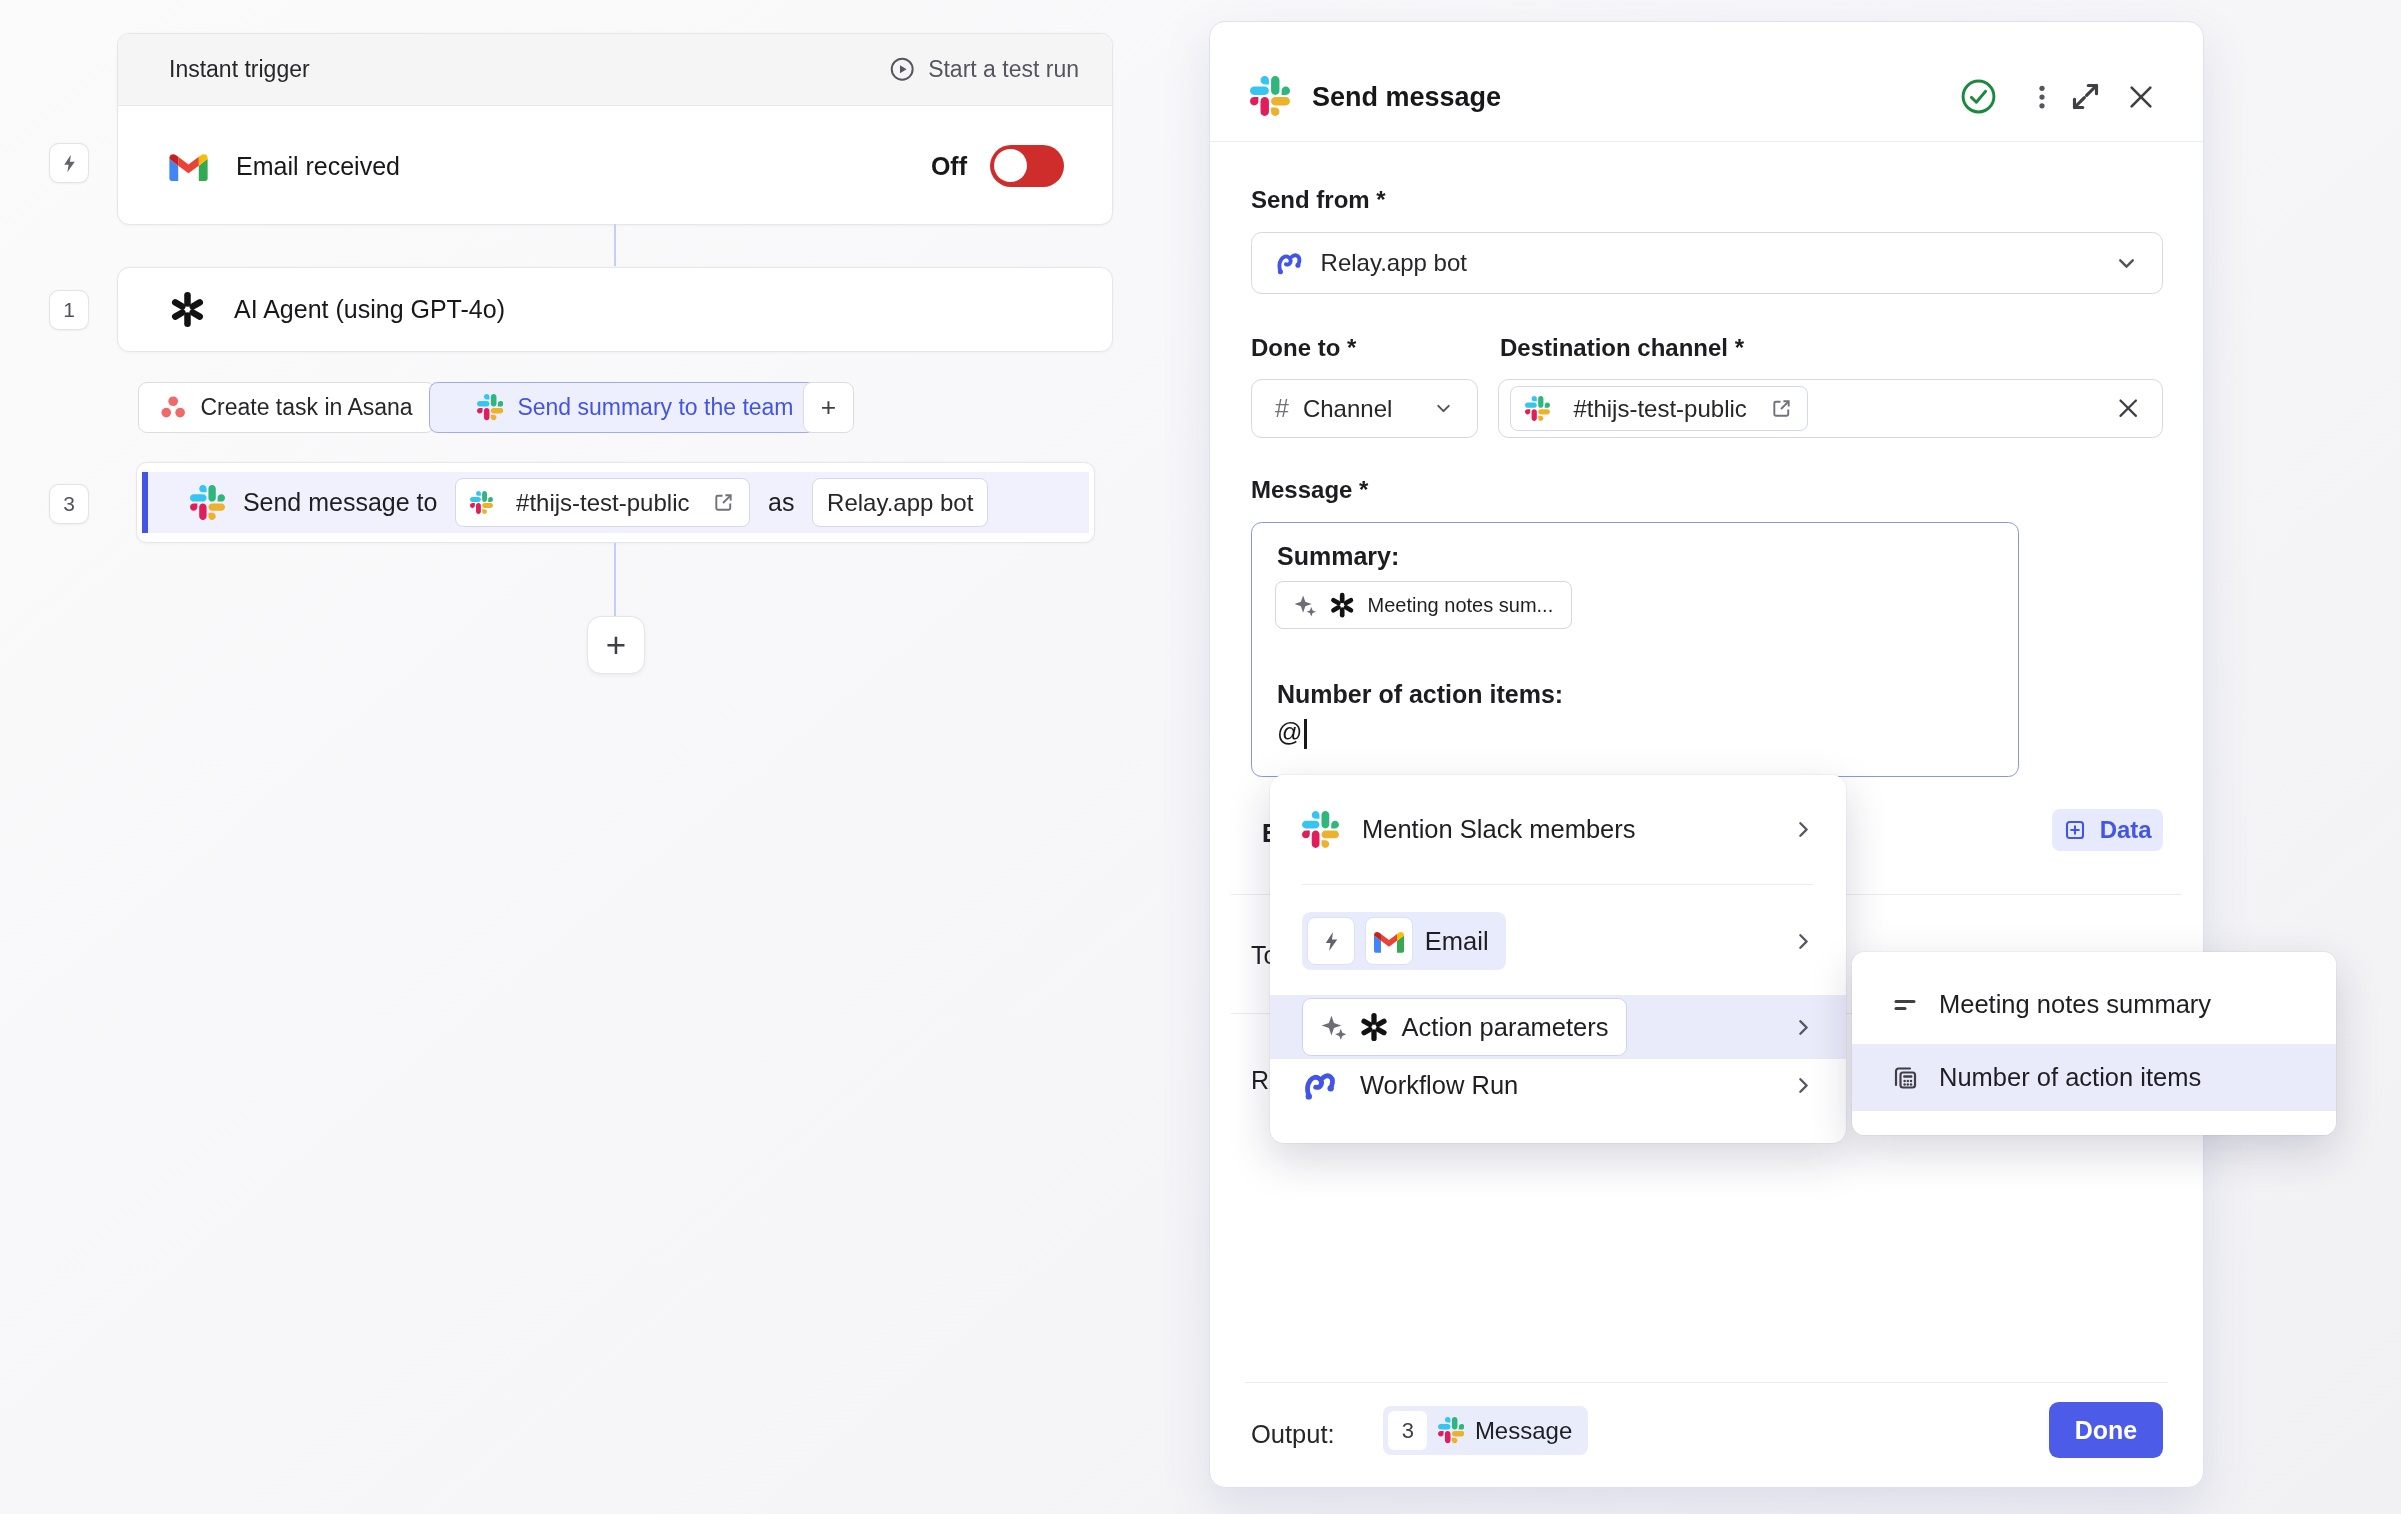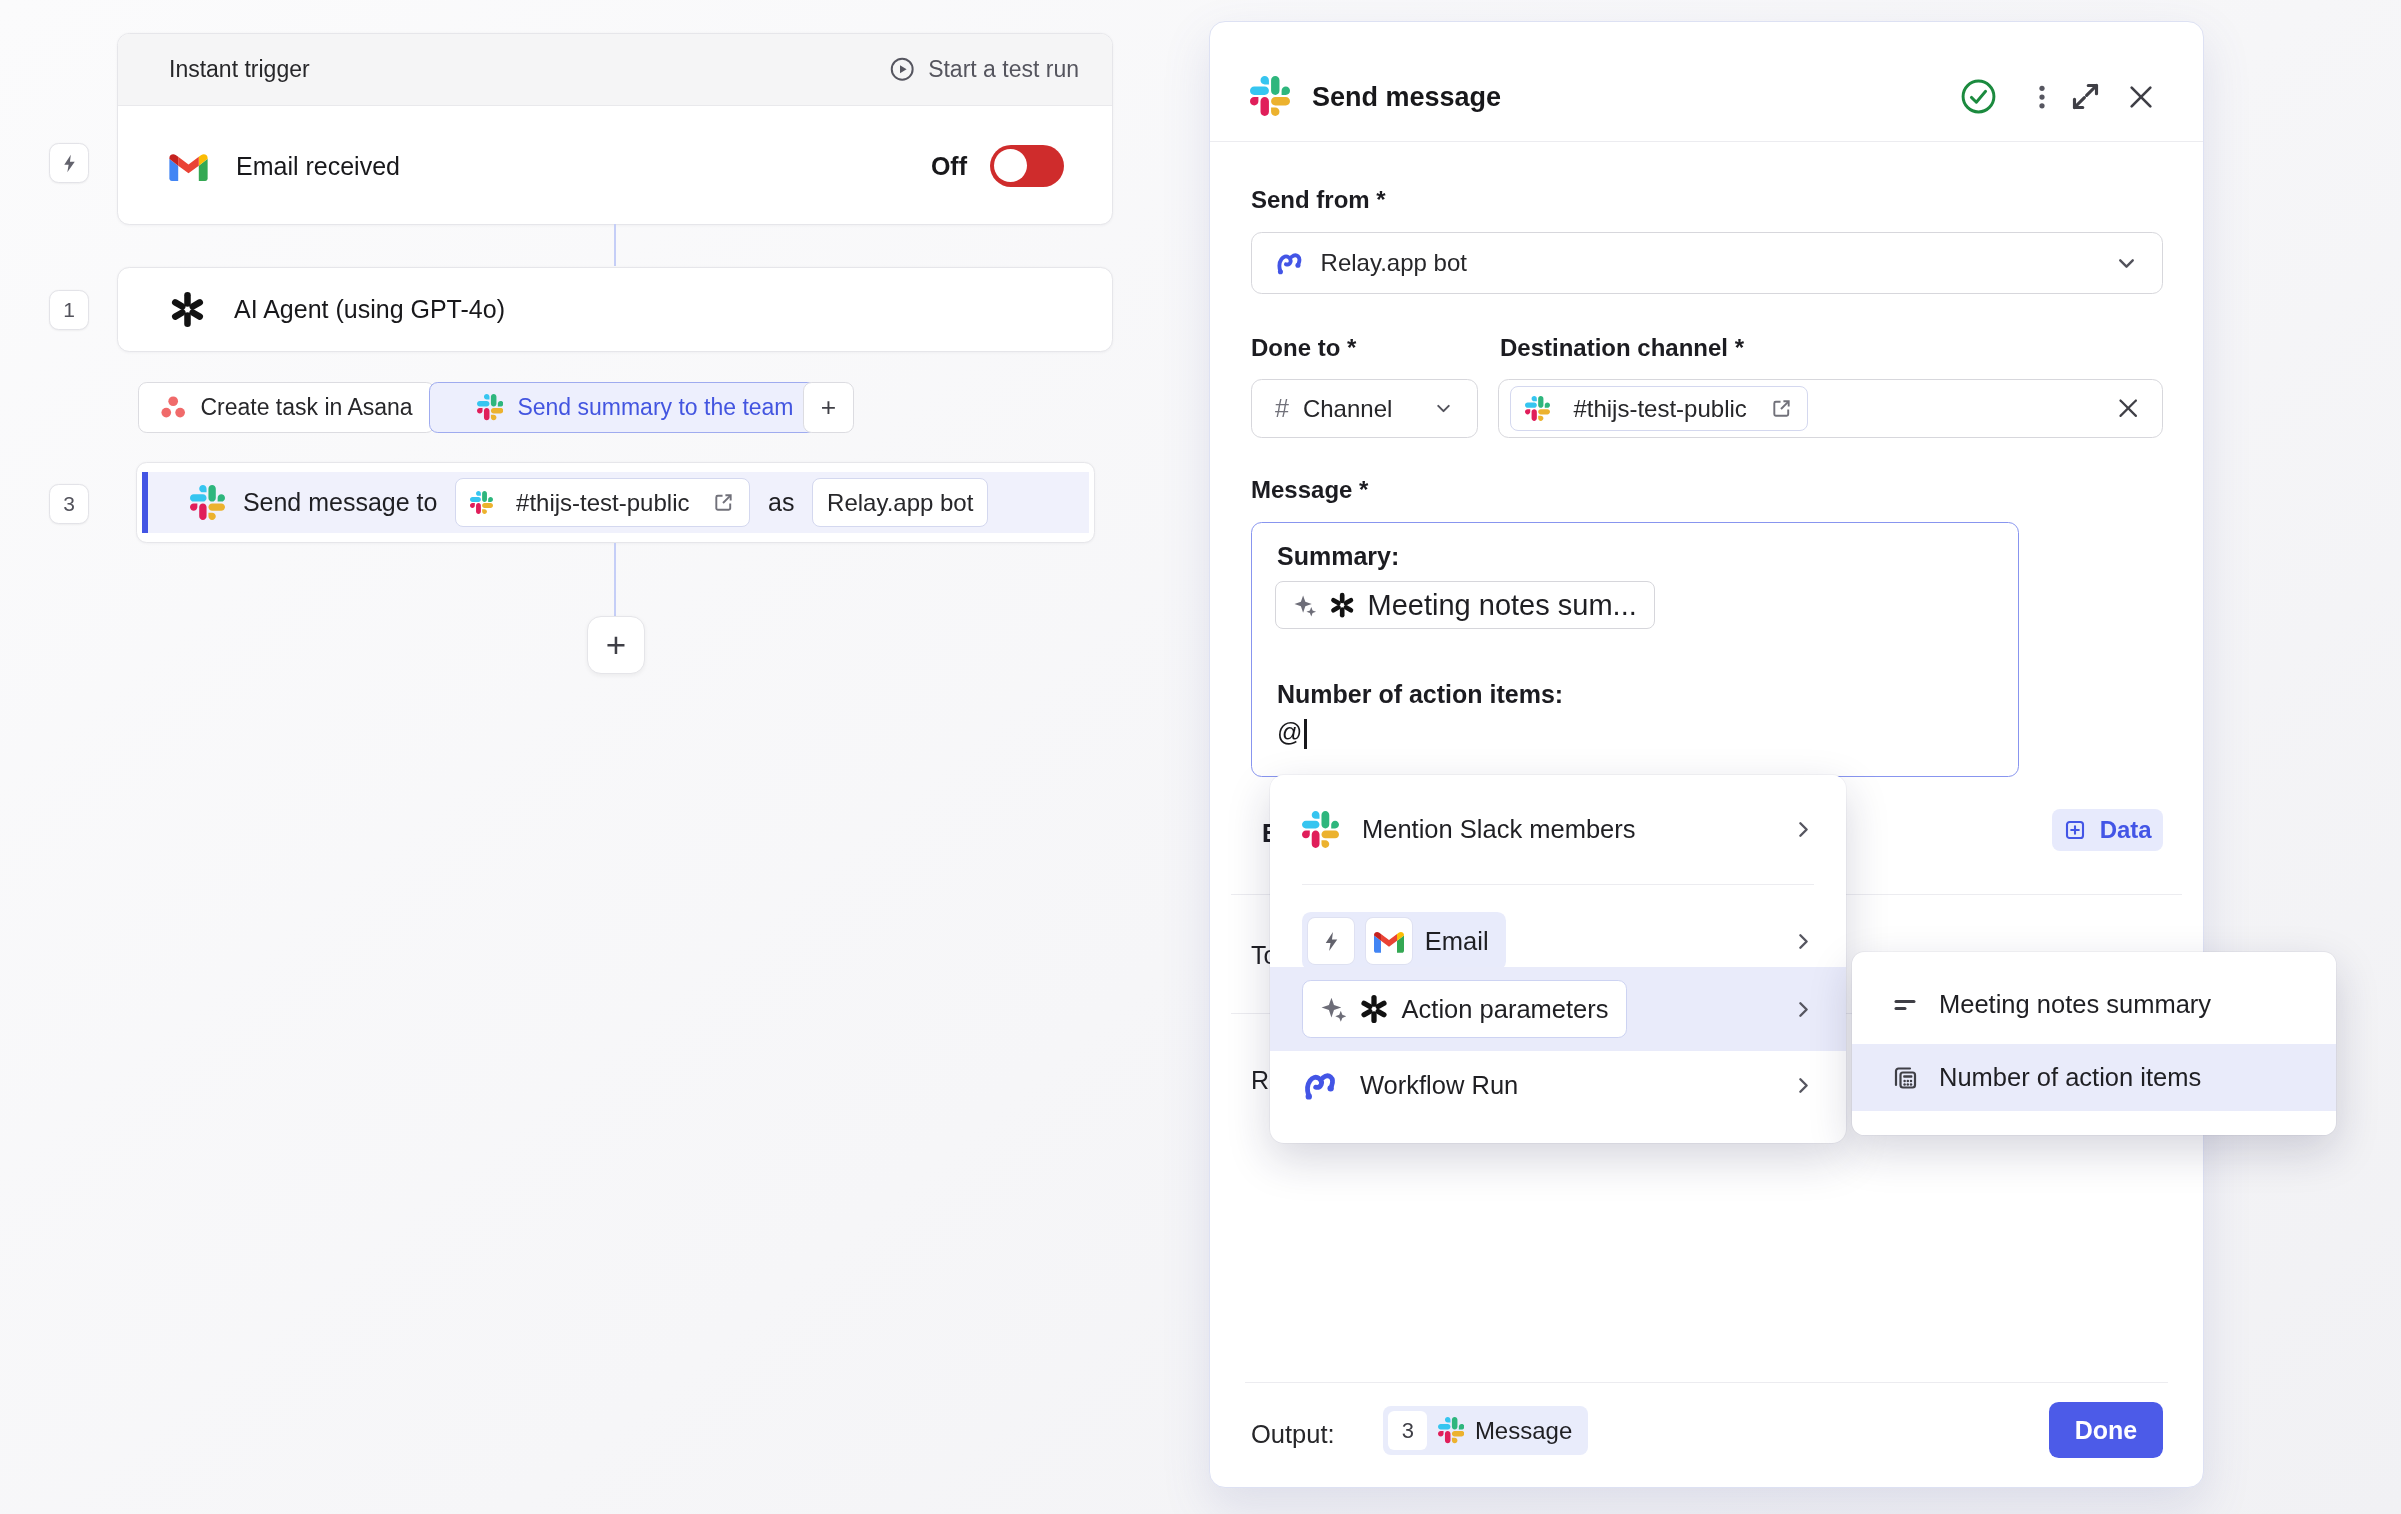--- a/index.html
+++ b/index.html
@@ -45,21 +45,21 @@
     border:0.9px solid #dde1f3; border-radius:16px; box-shadow:0 19.4px 48px rgba(85,95,160,.15); }
   .panel-title { font-size:27px; font-weight:700; color:#18181b; }
   .hdr-icon { display:flex; align-items:center; justify-content:center; cursor:pointer; }
   .divider { position:absolute; height:0.9px; background:#ececf0; }
   .field-label { font-size:24px; font-weight:700; color:#1c1c21; }
   .select { position:absolute; height:62px; background:#fff; border:0.9px solid #d7d7dc; border-radius:10.6px;
     display:flex; align-items:center; padding:0 23px; gap:17.6px; font-size:24px; color:#27272a; cursor:pointer; }
   .ta { position:absolute; background:#fff; border:1.8px solid #8895ef; border-radius:10.6px; cursor:text; }
   .ta-heading { font-size:25px; font-weight:700; color:#1c1c21; }
   .sum-chip { position:absolute; display:inline-flex; align-items:center; gap:12.3px; height:48px; padding:0 17.6px;
-    background:#fff; border:0.9px solid #d6d6db; border-radius:8px; font-size:29px; color:#1f1f23; cursor:pointer; }
+    background:#fff; border:0.9px solid #d6d6db; border-radius:8px; font-size:20px; color:#1f1f23; cursor:pointer; }
   .caret { display:inline-block; width:2.6px; height:30px; background:#18181b; vertical-align:middle; margin-left:1.8px; animation:blink 1.1s steps(1) infinite; }
   @keyframes blink { 50% { opacity:0; } }
   .data-btn { position:absolute; display:flex; align-items:center; justify-content:center; gap:12.3px;
     background:#e7eafc; color:#4355e6; border-radius:8px; font-size:24px; font-weight:700; cursor:pointer; }
   .ghost-label { font-size:25px; color:#1f1f23; }
   .output-chip { position:absolute; display:flex; align-items:center; gap:10.6px; height:49px; padding:0 16px 0 5.3px;
     background:#e9ecfb; border-radius:8px; font-size:24px; color:#1f1f23; cursor:pointer; }
   .step-tile { width:39px; height:39px; background:#fff; border-radius:6.2px; display:flex; align-items:center;
     justify-content:center; font-size:22px; color:#3f3f46; }
   .done-btn { position:absolute; display:flex; align-items:center; justify-content:center; background:#4c5be8;
@@ -463,21 +463,21 @@
           </span>
         <span class="pill-label">Email</span>
       </span>
       <span class="menu-chev">
           <svg width="25" height="25" viewBox="0 0 28 28">
             <use href="#i-chev-right"></use>
           </svg>
         </span>
     </div>
 
-    <div class="menu-row hl" style="top:192px; height:84px;">
+    <div class="menu-row hl" style="top:220px; height:64px;">
       <span class="pill bord">
         <span style="display:flex">
             <svg width="26.4" height="26.4" viewBox="0 0 30 30">
               <use href="#i-sparkle"></use>
             </svg>
           </span>
         <span style="display:flex">
             <svg width="30" height="30" viewBox="0 0 34 34">
               <use href="#i-openai"></use>
             </svg>

